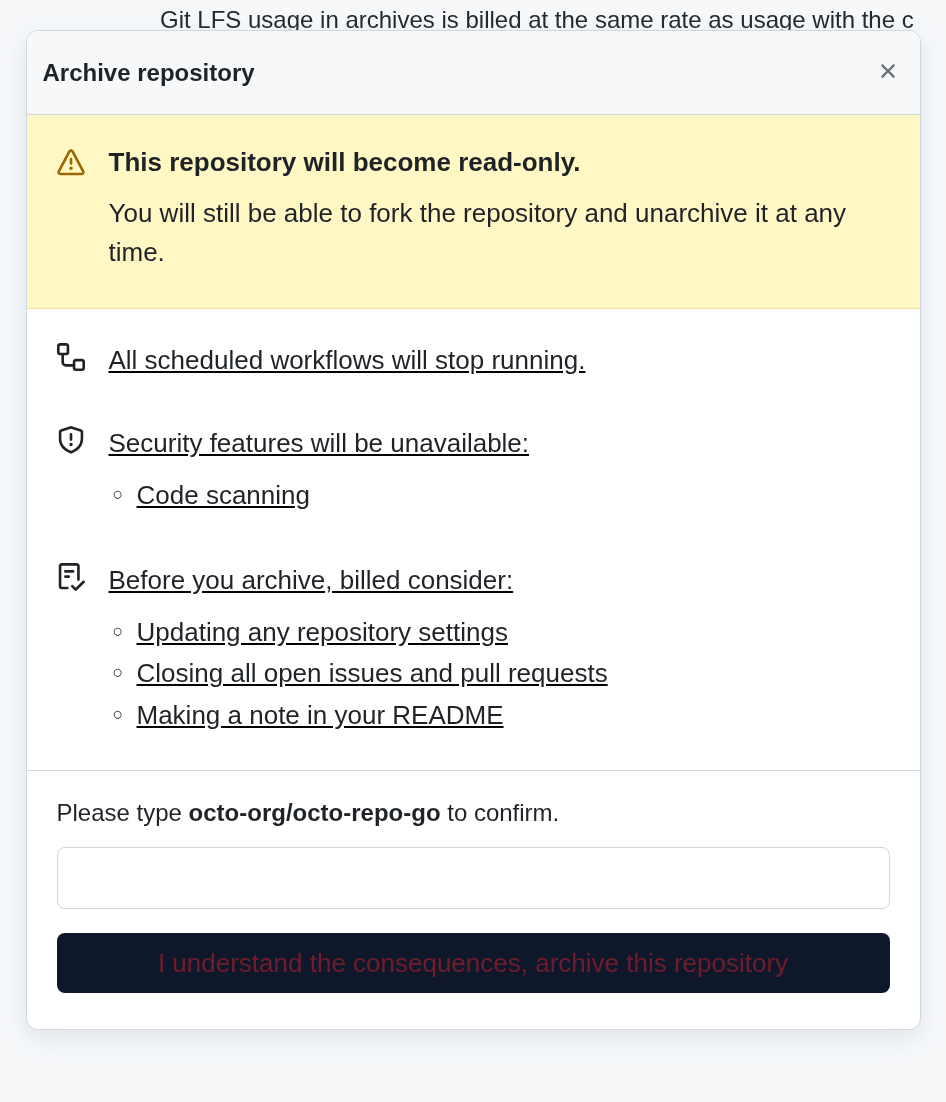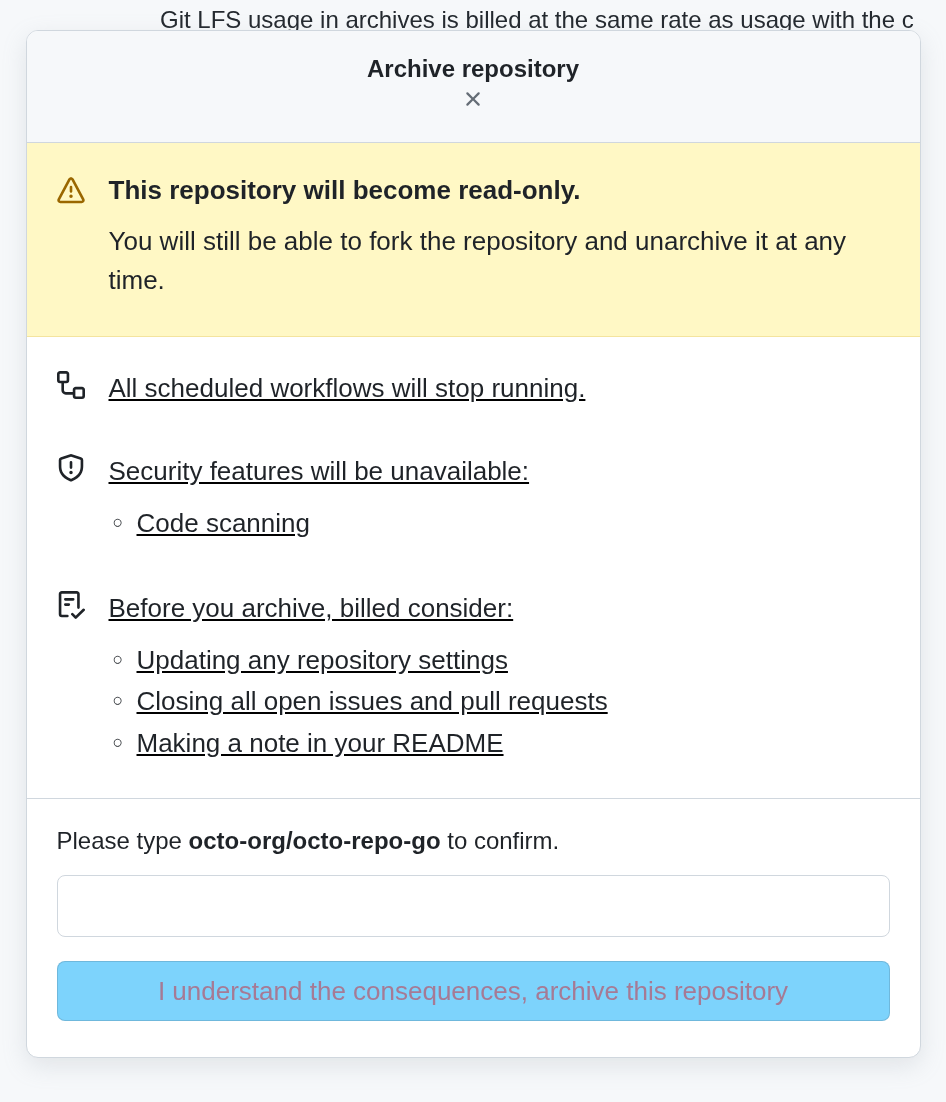--- a/index.html
+++ b/index.html
@@ -41,21 +41,20 @@
       box-shadow: 0 8px 24px rgba(140,149,159,0.2);
       overflow: hidden;
     }
     .modal-header {
       display: flex;
       align-items: center;
       justify-content: space-between;
       padding: 24px 16px;
       background: #f6f8fa;
       border-bottom: 1px solid #d0d7de;
-      flex-direction: column;
     }
     .modal-title {
       font-size: 24px;
       font-weight: 600;
       color: #1f2328;
     }
     .close-button {
       background: none;
       border: none;
       cursor: pointer;
@@ -167,21 +166,21 @@
       padding: 8px 12px;
       font-size: 22px;
       border: 1px solid #d0d7de;
       border-radius: 8px;
       background: #ffffff;
       margin-bottom: 24px;
     }
     .archive-button {
       width: 100%;
       height: 60px;
-      background: #7dd3fc;
+      background: #0f172a;
       border: 1px solid rgba(31,35,40,0.15);
       border-radius: 8px;
       font-size: 26px;
       font-weight: 500;
       color: rgba(207,34,46,0.5);
       cursor: not-allowed;
     }
   </style>
 </head>
 <body>

